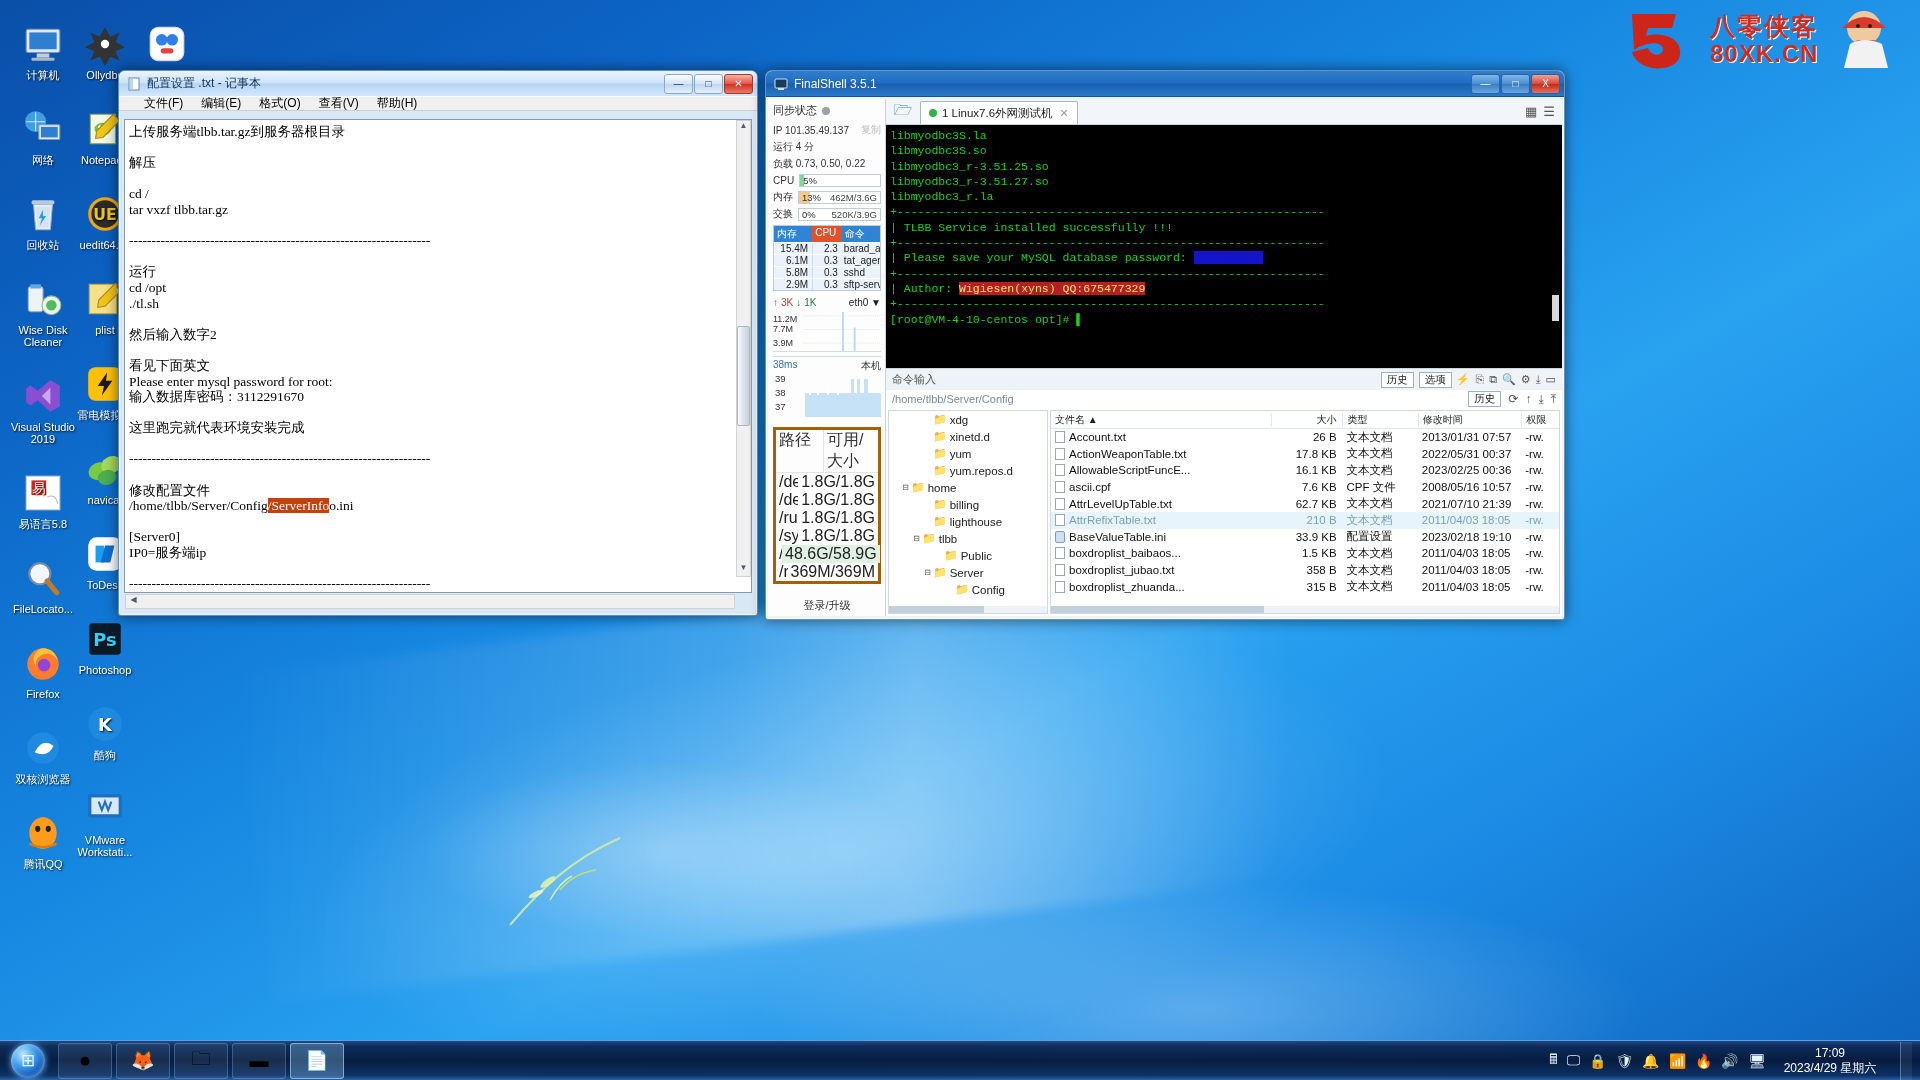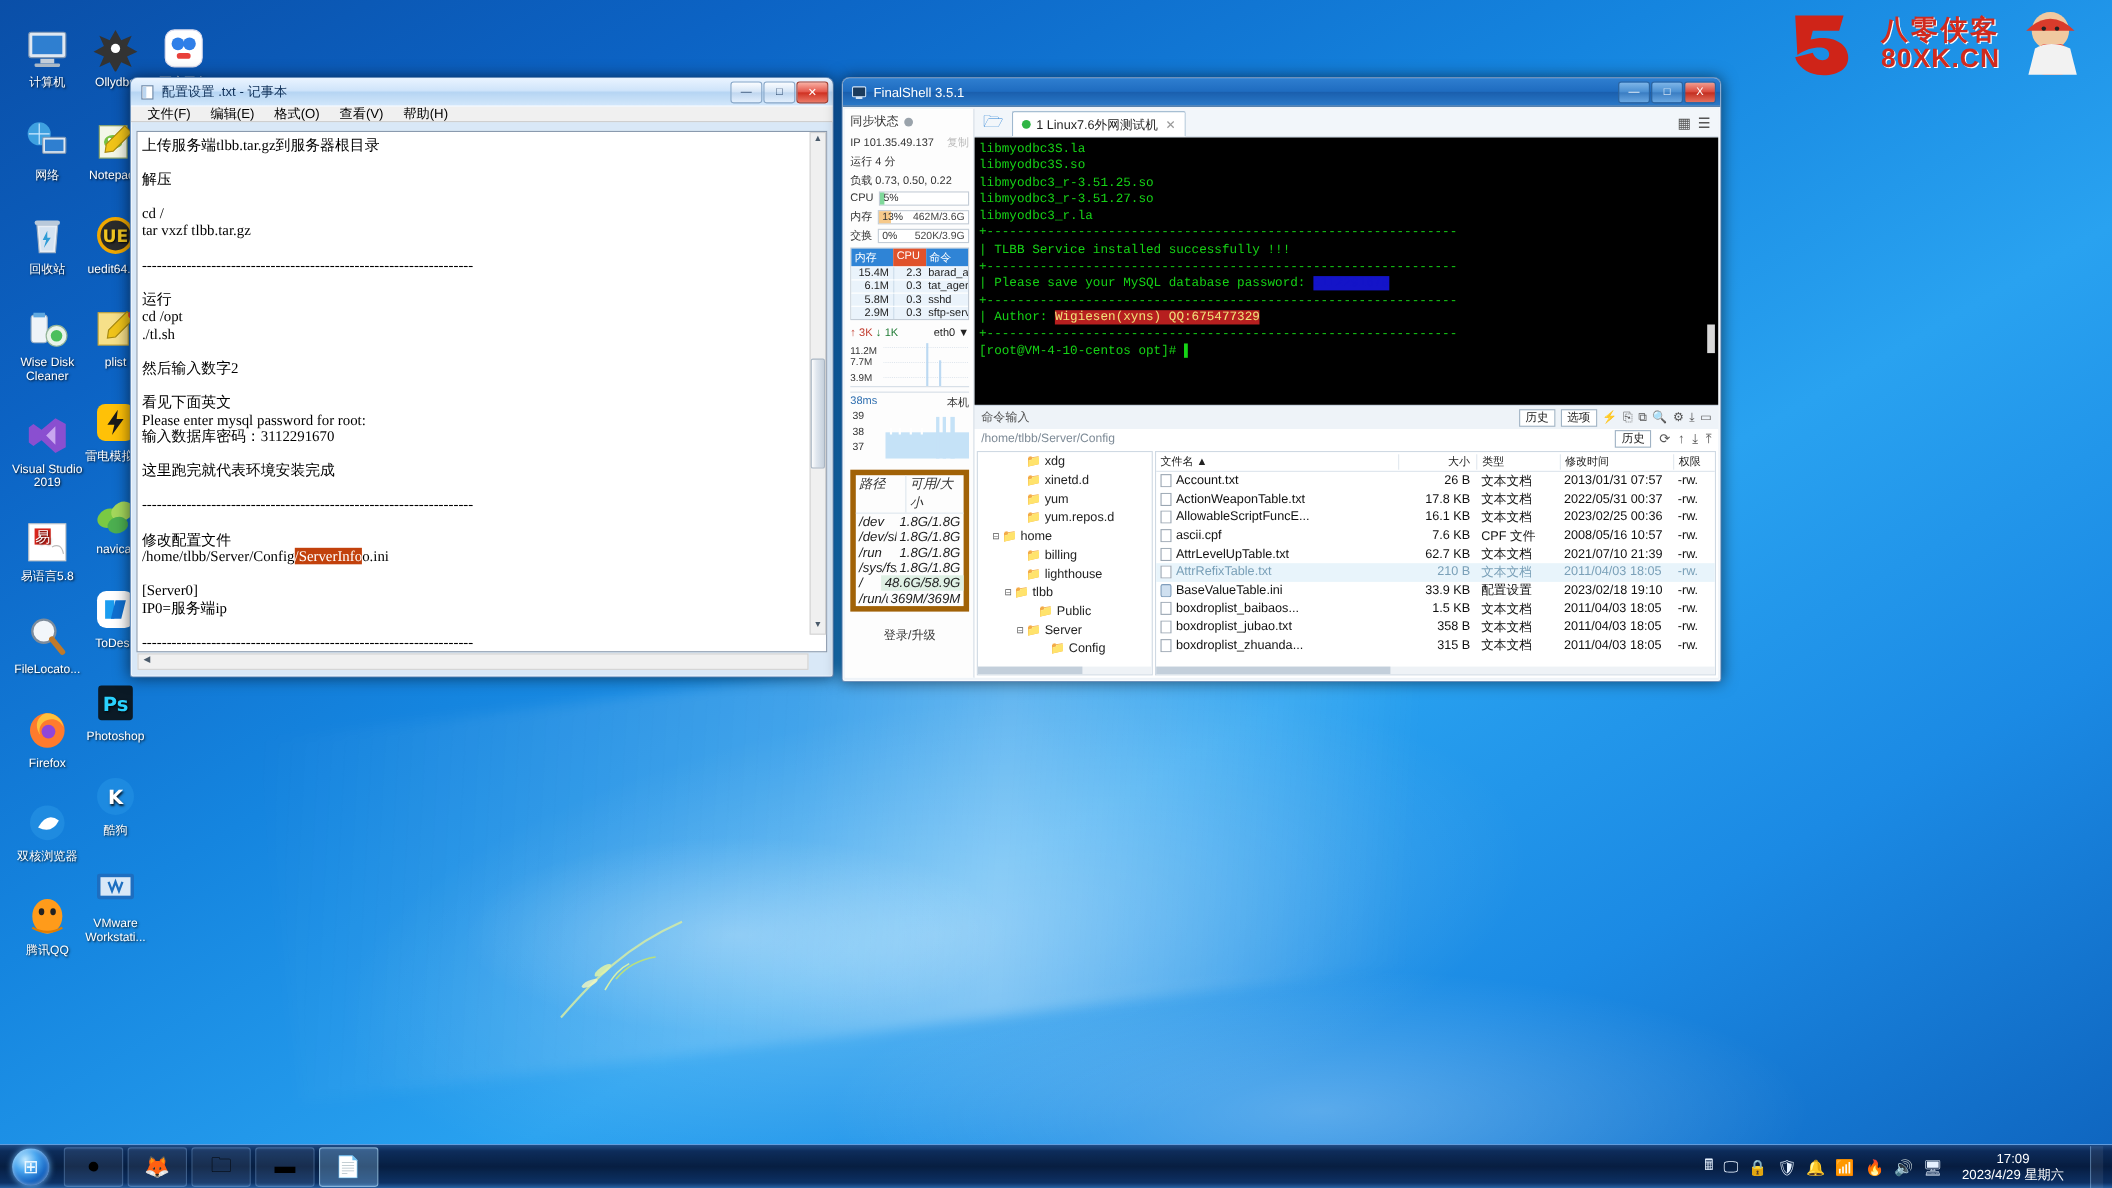--- a/index.html
+++ b/index.html
@@ -59,21 +59,21 @@
   .wbtn {
     width:29px;height:20px;border:1px solid #8aa8c8;border-radius:3px;
     background:linear-gradient(180deg,#fbfdff,#d4e4f6 48%,#bfd6ef 52%,#e4f0fd);
     display:flex;align-items:center;justify-content:center;font-size:10px;color:#1d3a60;
   }
   .wbtn.close { background:linear-gradient(180deg,#f9b1a4,#e4564a 48%,#cf3122 52%,#ec7a68); border-color:#a33b2c; color:#fff;}
   
   #notepad { left:118px; top:70px; width:640px; height:546px; }
   #notepad .menubar {
     height:14px; background:#f0f0f0; display:flex; align-items:center;
-    font-size:12px; color:#000; padding-left:6px; border-bottom:1px solid #cfcfcf;
+    font-size:12px; color:#000; padding-left:16px; border-bottom:1px solid #cfcfcf;
   }
   #notepad .menubar span { padding:2px 9px; }
   #notepad .np-body {
     position:absolute; left:5px; right:5px; top:48px; bottom:22px;
     background:#fff; border:1px solid #8a9aae;
     font-family:"Liberation Serif", serif; font-size:13.5px; line-height:15.6px;
     color:#000; padding:4px 2px 2px 4px; white-space:pre; overflow:hidden;
   }
   #notepad .np-body .sel { background:#c2410c; color:#fff; }
   .vscroll {
@@ -121,21 +121,21 @@
   .proc .r div:nth-child(3){ flex:1; padding-left:2px; overflow:hidden; white-space:nowrap;}
   .netline { display:flex; align-items:center; font-size:10px; margin-top:6px; gap:3px;}
   .netline .up{ color:#c0392b; } .netline .dn{ color:#1e7a33; }
   .netline .eth{ margin-left:auto; color:#222;}
   .graph { height:42px; border-bottom:1px solid #d4dde6; position:relative; font-size:9px; color:#333; margin-top:2px;}
   .graph .yl { position:absolute; left:0; }
   .graph .plot { position:absolute; left:30px; right:0; top:0; bottom:0; }
   .pingbar { display:flex; font-size:10px; color:#2f6fb0; margin-top:4px; border-top:1px solid #d4dde6; padding-top:2px;}
   .pingbar .rt{ margin-left:auto; color:#333;}
   .graph2 { height:48px; position:relative; font-size:9.5px; color:#333; }
-  .disk { border:5px solid #a16207; margin-top:6px; font-size:12px;font-style:italic;}
+  .disk { border:3px solid #a16207; margin-top:6px; font-size:16px;}
   .disk .h { display:flex; color:#333; border-bottom:1px solid #dde5ed;}
   .disk .h div:first-child{ width:46%; padding:0 3px;}
   .disk .h div:last-child{ flex:1; padding:0 3px; border-left:1px solid #dde5ed;}
   .disk .r { display:flex; }
   .disk .r div:first-child{ width:46%; padding:0 3px; overflow:hidden; white-space:nowrap;}
   .disk .r div:last-child{ flex:1; padding:0 3px; text-align:right;}
   .disk .r.sel div:last-child{ background:#dff0e4; }
   .login { text-align:center; font-size:11px; color:#333; margin-top:14px;}
   
   .fs-tabbar { height:26px; background:#f2f6fa; border-bottom:1px solid #c9d5e1; display:flex; align-items:stretch; }

